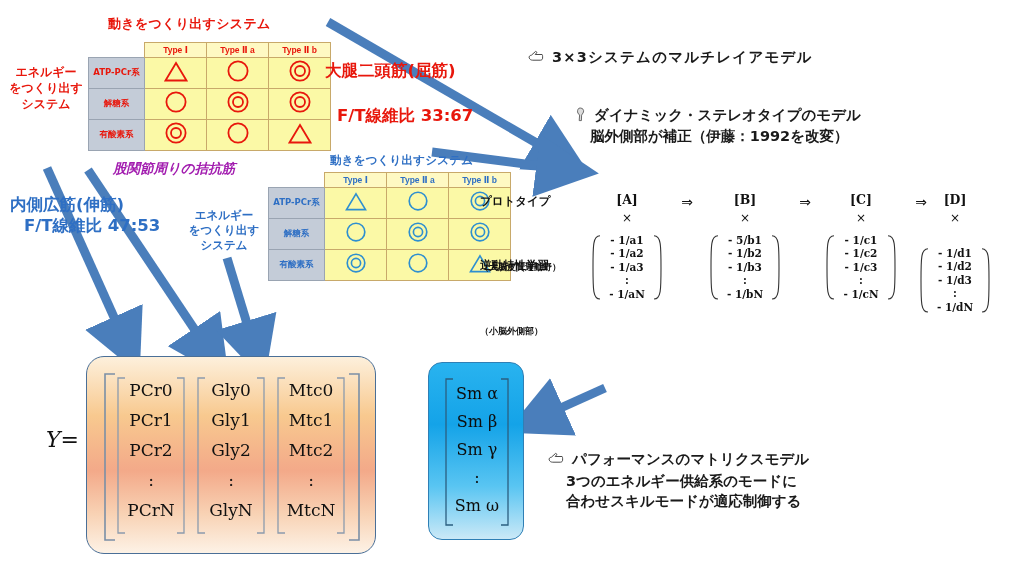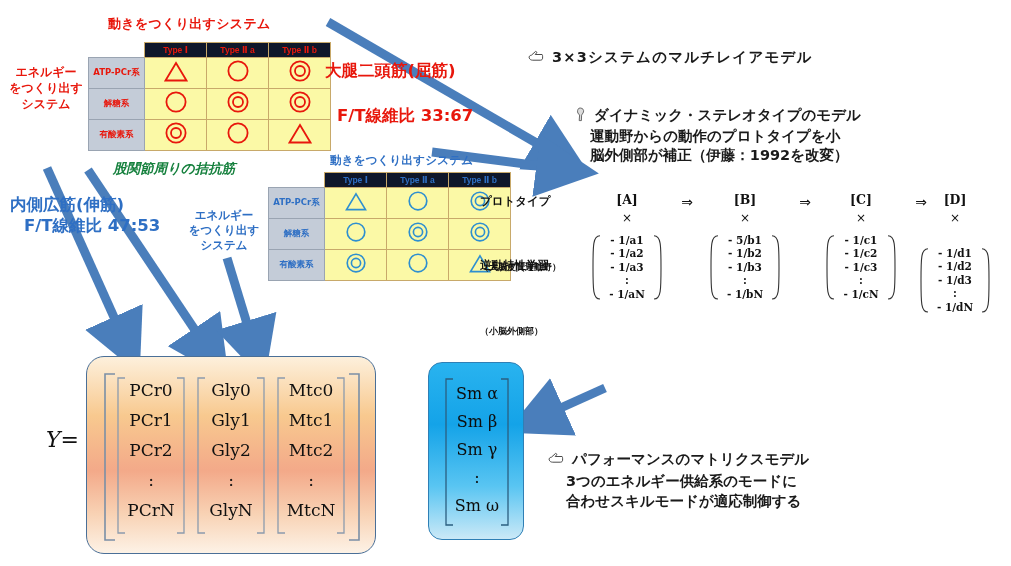--- a/index.html
+++ b/index.html
@@ -22,21 +22,21 @@
   
   .sysTable{border-collapse:collapse;}
   .sysTable td{
     border:1px solid #c8a96a;
     text-align:center;
     vertical-align:middle;
     padding:0;
   }
   .sysTable td.corner{border:none;background:transparent;}
   .sysTable td.colhead{
-    background:#0f172a;
+    background:#fef9c3;
     font-size:8.5px;
     font-weight:bold;
     height:14px;
     width:61px;
     letter-spacing:0px;
     border:1px solid #c8a96a;
   }
   .sysTable td.rowhead{
     background:#c4ccd8;
     font-size:8.5px;
@@ -51,21 +51,21 @@
     height:30px;
     width:61px;
   }
   .sym{display:inline-block;line-height:1;}
   .sym svg{display:block;}
 
   
   .caption{
     font-family:"DejaVu Serif","Liberation Serif",serif;
     font-weight:bold;font-style:italic;
-    font-size:13.5px;color:#15803d;
+    font-size:13.5px;color:#a21caf;
     white-space:nowrap;
   }
 
   
   .annot{white-space:nowrap;line-height:1.28;}
   .annot.sz17{font-size:16.5px;}
   .annot.sz15{font-size:14.5px;}
 
   
   .handIcon{display:inline-block;vertical-align:-2px;margin-right:3px;}
@@ -364,21 +364,20 @@
 
 <div class="abs annot jp dark sz15" style="left:576px;top:106px;line-height:19px;">
   <div>
     <span class="penIcon">
       <svg width="11" height="15" viewBox="0 0 11 15">
         <path d="M3 1.2 C5 0.6 7.4 1.6 7.6 3.6 C7.8 5.6 6.4 6.6 5.6 8.2 L5.4 13.6 L3.2 13.6 L3.6 8.0 C2.2 6.8 1.2 5.4 1.6 3.6 C1.9 2.3 2.4 1.5 3 1.2 Z" fill="#dcdcdc" stroke="#5a5a5a" stroke-width="0.9"></path>
       </svg>
     </span>
     <span>ダイナミック・ステレオタイプのモデル</span>
   </div>
-  <div style="padding-left:14px;">運動野からの動作のプロトタイプを小</div>
   <div style="padding-left:14px;">脳外側部が補正（伊藤：1992を改変）</div>
 </div>
 
 <div class="abs" style="left:480px;top:192px;width:520px;">
 
   <div class="abs protoLbl" style="left:0px;top:2px;">プロトタイプ</div>
   <div class="abs protoSub" style="left:0px;top:22px;">（大脳皮質運動野）</div>
   <div class="abs protoLbl" style="left:0px;top:66px;">逆動特性学習</div>
   <div class="abs protoSub" style="left:0px;top:86px;">（小脳外側部）</div>
 

